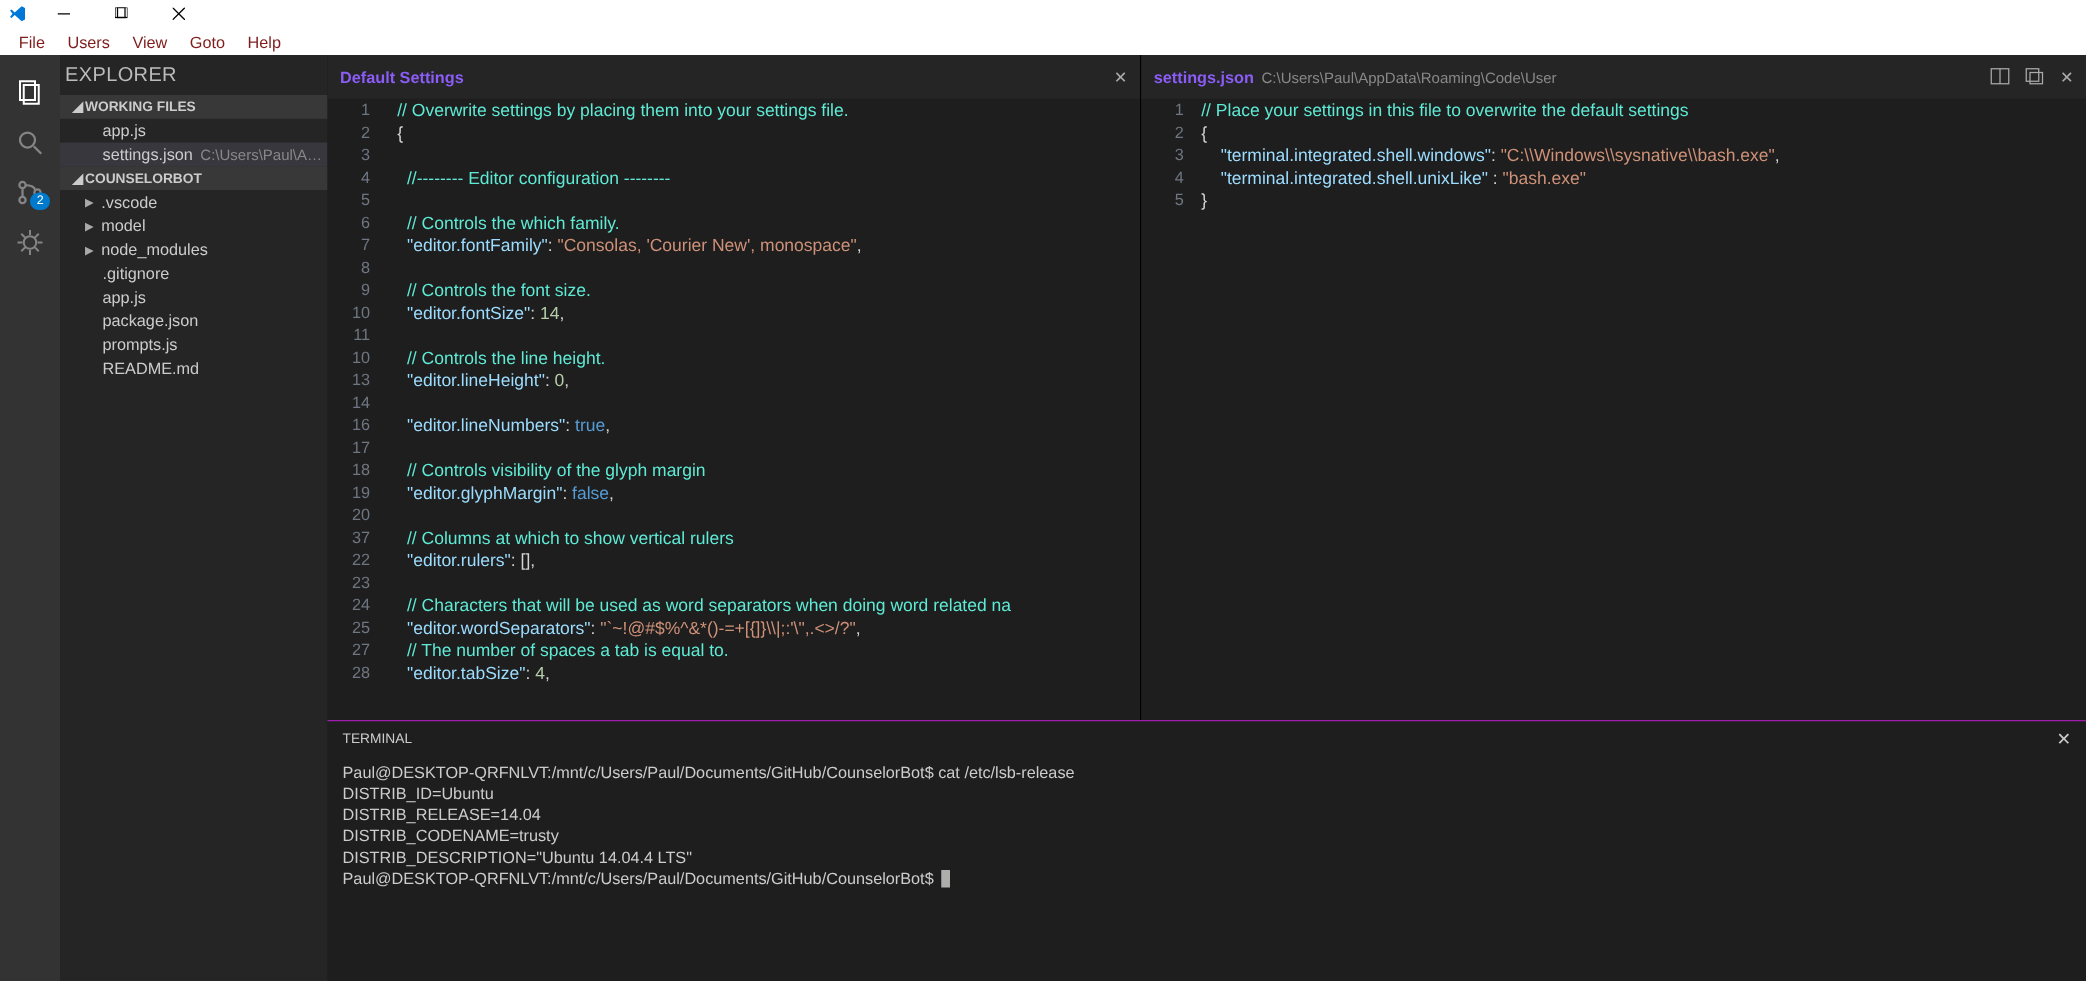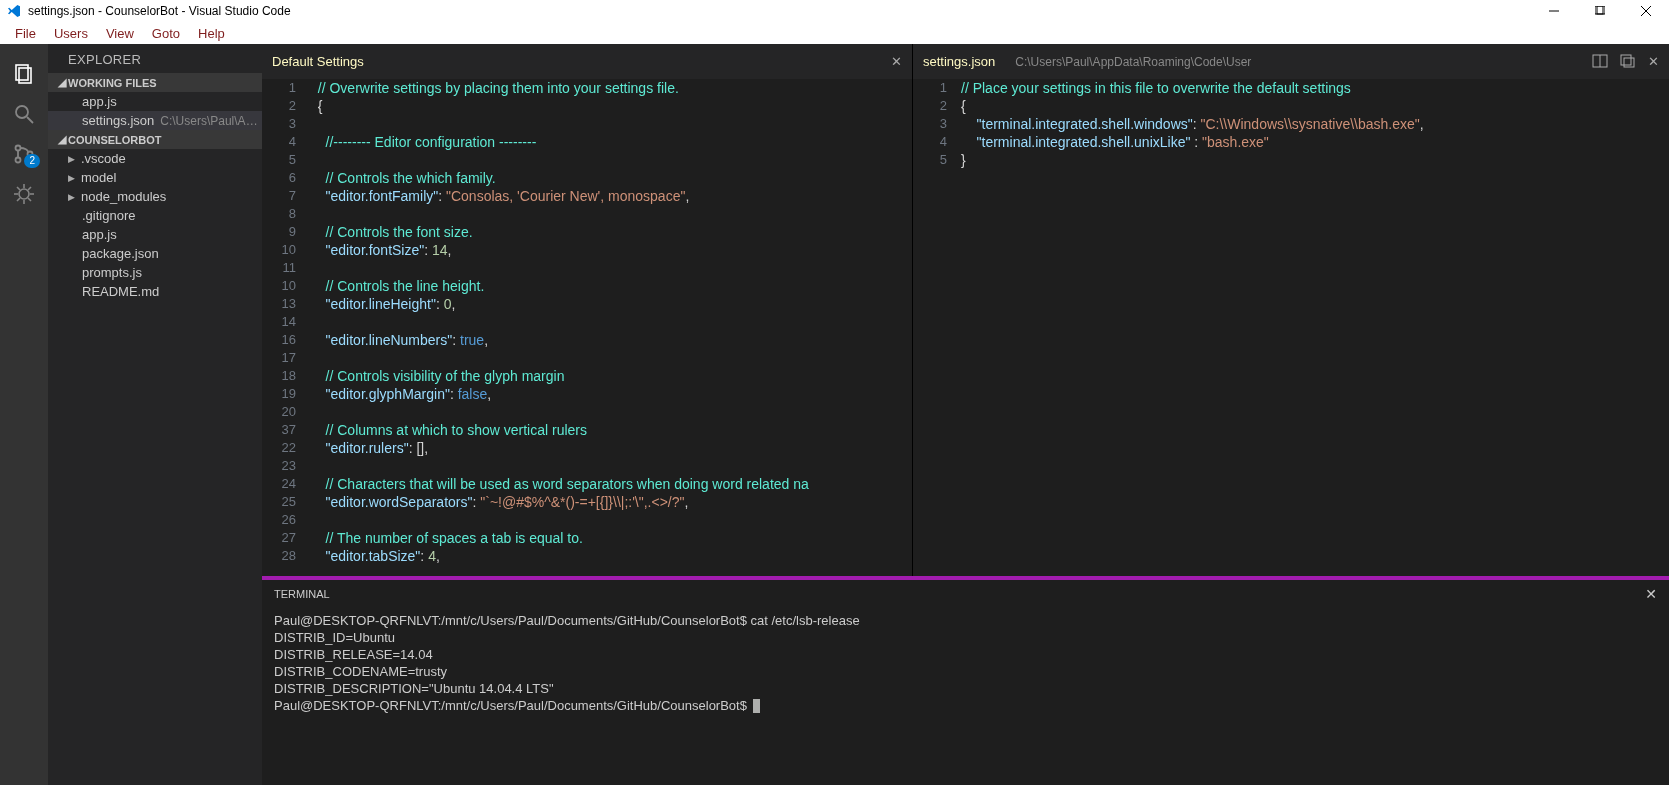--- a/index.html
+++ b/index.html
@@ -10,67 +10,66 @@
   .titlebar .winctl{display:flex}
   .titlebar .winctl span{width:46px;height:22px;display:flex;align-items:center;justify-content:center;color:#000}
   .menubar{height:22px;background:#fff;display:flex;align-items:center;color:#7f1d1d;font-size:13px;padding-left:6px}
   .menubar span{padding:2px 9px}
   .app{height:741px;display:flex;background:#1e1e1e}
   .activitybar{width:48px;background:#333;display:flex;flex-direction:column;align-items:center;padding-top:10px}
   .activitybar .ab{width:48px;height:40px;display:flex;align-items:center;justify-content:center;color:#858585;position:relative}
   .activitybar .ab.active{color:#fff}
   .activitybar .badge{position:absolute;bottom:6px;right:8px;background:#007acc;color:#fff;border-radius:8px;font-size:10px;padding:0 5px;line-height:14px}
   .sidebar{width:214px;background:#252526;display:flex;flex-direction:column}
-  .sb-title{padding:8px 12px 6px 20px;font-size:13px;color:#bbb;letter-spacing:.3px}
+  .sb-title{padding:8px 12px 6px 4px;font-size:16px;color:#bbb;letter-spacing:.3px}
   .sb-section{padding:3px 8px 3px 10px;font-size:11px;font-weight:700;color:#ccc;display:flex;align-items:center;background:#383838}
   .sb-section .tri{display:inline-block;width:10px}
   .file{padding:2px 0 2px 34px;font-size:13px;color:#ccc;display:flex;align-items:center;white-space:nowrap;overflow:hidden}
   .file.selected{background:#37373d}
   .file .path{color:#888;margin-left:6px;font-size:12px;overflow:hidden;text-overflow:ellipsis}
   .folder{padding:2px 0 2px 20px;font-size:13px;color:#ccc;display:flex;align-items:center}
   .folder .tri{width:10px;display:inline-block;font-size:9px;color:#aaa;margin-right:3px}
   .file2{padding:2px 0 2px 34px;font-size:13px;color:#ccc}
   .editors{flex:1;display:flex;flex-direction:column;min-width:0}
   .edrow{display:flex;height:532px}
   .edpane{display:flex;flex-direction:column;background:#1e1e1e;min-width:0}
   .edpane.left{width:651px;border-right:1px solid #000}
   .edpane.right{flex:1}
   .tabbar{height:35px;background:#252526;display:flex;align-items:center;padding:0 10px;font-size:13px;color:#aaa}
   .tabbar .tname{flex:1;display:flex;align-items:center}
-  .tabbar .tname b{color:#fef9c3;font-weight:400}
-  .tabbar .tname .tpath{margin-left:20px;font-size:12px;color:#888}
+  .tabbar .tname b{color:#8b5cf6;font-weight:700}
+  .tabbar .tname .tpath{margin-left:6px;font-size:12px;color:#888}
   .tabbar .tctl{display:flex;gap:12px;color:#aaa}
   .tabbar .tctl span{cursor:default}
   .code{flex:1;overflow:hidden;font-family:Consolas,"Courier New",monospace;font-size:14px;line-height:18px}
   .codeline{display:flex;white-space:pre}
   .codeline .ln{width:48px;text-align:right;color:#6e7681;padding-right:14px;user-select:none;font-size:13px;flex-shrink:0}
   .codeline .txt{flex:1}
   .tk-c{color:#5eead4}
   .tk-k{color:#9cdcfe}
   .tk-s{color:#ce9178}
   .tk-n{color:#b5cea8}
   .tk-b{color:#569cd6}
   .tk-p{color:#d4d4d4}
-  .terminal-wrap{height:209px;background:#1e1e1e;border-top:4px solid #a21caf;display:flex;flex-direction:column}
+  .terminal-wrap{height:209px;background:#1e1e1e;border-top:1px solid #a21caf;display:flex;flex-direction:column}
   .term-hdr{height:28px;display:flex;align-items:center;padding:0 12px;font-size:11px;color:#ccc;justify-content:space-between}
   .term-hdr .close{font-size:14px;color:#ccc}
   .term-body{flex:1;padding:4px 12px;font-family:Consolas,"Courier New",monospace;font-size:13px;color:#ccc;line-height:17px;white-space:pre}
   .cursor{display:inline-block;width:7px;height:14px;background:#aeafad;vertical-align:text-bottom;margin-left:2px}
   svg{display:block}
 </style>
 </head>
 <body>
 
 <div class="titlebar">
   <span class="logo">
     <svg viewBox="0 0 24 24" width="16" height="16">
         <path fill="#0078d7" d="M17 3L7 12l10 9 4-2V5l-4-2zM3 8l3 4-3 4 2 1 5-5-5-5-2 1z"></path>
       </svg>
   </span>
-  <span class="title">settings.json - CounselorBot - Visual Studio Code</span>
   <div class="winctl">
     <span>
         <svg width="10" height="10">
           <line x1="0" y1="5" x2="10" y2="5" stroke="#000"></line>
         </svg>
       </span>
     <span>
         <svg width="10" height="10">
           <rect x="0" y="0" width="8" height="8" fill="none" stroke="#000"></rect>
           <rect x="2" y="-2" width="8" height="8" fill="none" stroke="#000" transform="translate(0,2)"></rect>
@@ -198,21 +197,20 @@
             <div class="codeline"><span class="ln">16</span><span class="txt"><span class="tk-p">    </span><span class="tk-k">"editor.lineNumbers"</span><span class="tk-p">: </span><span class="tk-b">true</span><span class="tk-p">,</span></span></div>
             <div class="codeline"><span class="ln">17</span><span class="txt"><span class=""></span></span></div>
             <div class="codeline"><span class="ln">18</span><span class="txt"><span class="tk-p">    </span><span class="tk-c">// Controls visibility of the glyph margin</span></span></div>
             <div class="codeline"><span class="ln">19</span><span class="txt"><span class="tk-p">    </span><span class="tk-k">"editor.glyphMargin"</span><span class="tk-p">: </span><span class="tk-b">false</span><span class="tk-p">,</span></span></div>
             <div class="codeline"><span class="ln">20</span><span class="txt"><span class=""></span></span></div>
             <div class="codeline"><span class="ln">37</span><span class="txt"><span class="tk-p">    </span><span class="tk-c">// Columns at which to show vertical rulers</span></span></div>
             <div class="codeline"><span class="ln">22</span><span class="txt"><span class="tk-p">    </span><span class="tk-k">"editor.rulers"</span><span class="tk-p">: [],</span></span></div>
             <div class="codeline"><span class="ln">23</span><span class="txt"><span class=""></span></span></div>
             <div class="codeline"><span class="ln">24</span><span class="txt"><span class="tk-p">    </span><span class="tk-c">// Characters that will be used as word separators when doing word related na</span></span></div>
             <div class="codeline"><span class="ln">25</span><span class="txt"><span class="tk-p">    </span><span class="tk-k">"editor.wordSeparators"</span><span class="tk-p">: </span><span class="tk-s">"`~!@#$%^&amp;*()-=+[{]}\\|;:'\",.&lt;&gt;/?"</span><span class="tk-p">,</span></span></div>
-            <div class="codeline"><span class="ln">26</span><span class="txt"><span class=""></span></span></div>
             <div class="codeline"><span class="ln">27</span><span class="txt"><span class="tk-p">    </span><span class="tk-c">// The number of spaces a tab is equal to.</span></span></div>
             <div class="codeline"><span class="ln">28</span><span class="txt"><span class="tk-p">    </span><span class="tk-k">"editor.tabSize"</span><span class="tk-p">: </span><span class="tk-n">4</span><span class="tk-p">,</span></span></div>
           </div>
       </div>
 
       <div class="edpane right">
         <div class="tabbar">
           <div class="tname">
               <b>settings.json</b>
               <span class="tpath">C:\Users\Paul\AppData\Roaming\Code\User</span>

